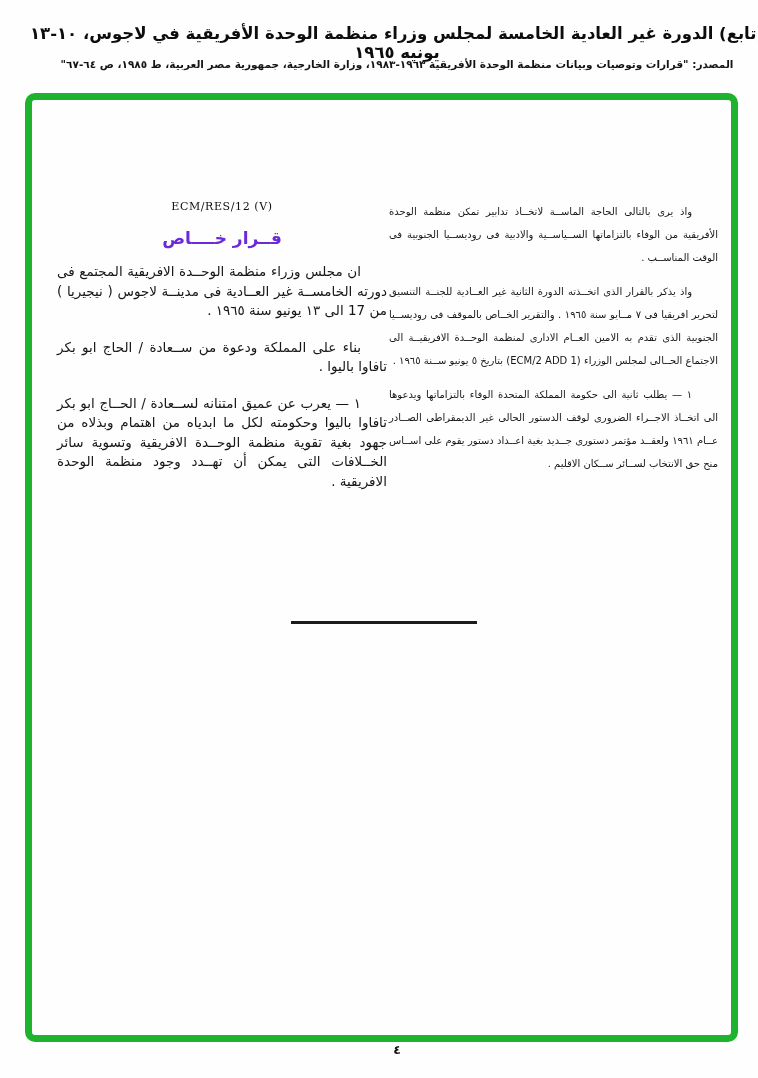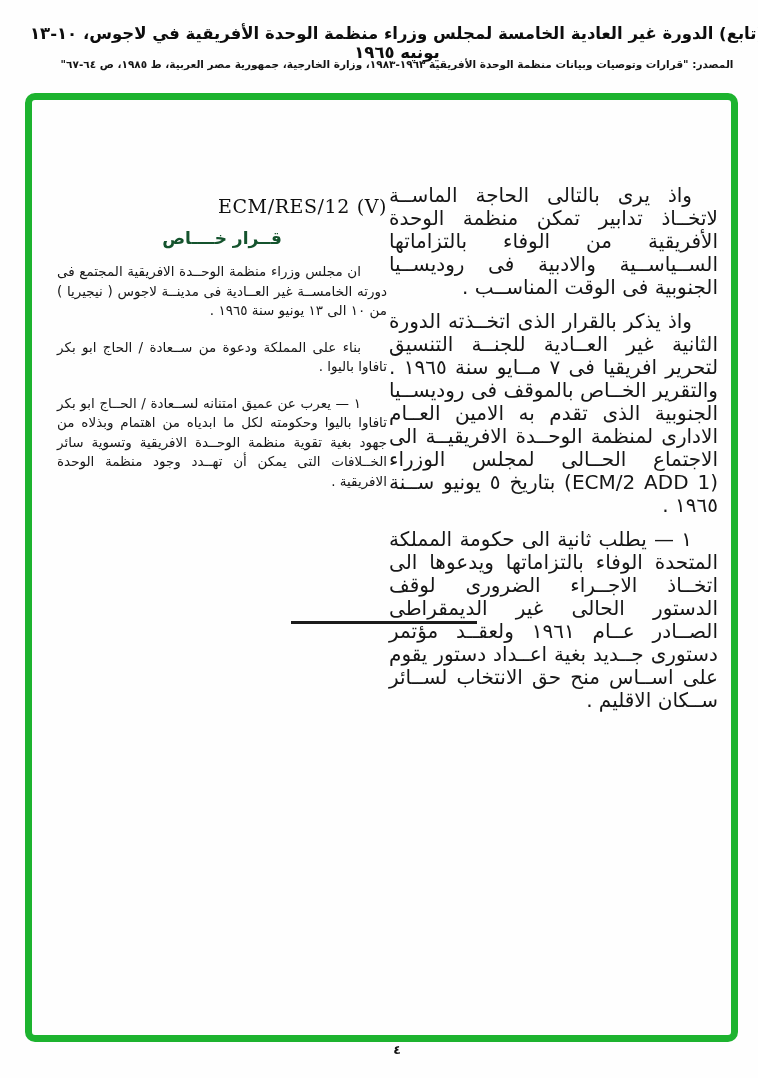--- a/index.html
+++ b/index.html
@@ -24,30 +24,30 @@
   .frame{
     position:absolute;left:25px;top:93px;width:713px;height:949px;
     box-sizing:border-box;border:7px solid #1db32f;border-radius:10px;
     background:transparent;
   }
 
   .col{
     position:absolute;direction:rtl;text-align:justify;color:#161616;
   }
   .left-col{left:57px;top:197px;width:330px;font-size:13.5px;line-height:19.5px;}
-  .right-col{left:389px;top:184px;width:329px;font-size:20px;line-height:23px;}
+  .right-col{left:389px;top:200px;width:329px;font-size:10px;line-height:23px;}
 
   .doc-ref{
-    direction:ltr;text-align:right;
+    direction:ltr;text-align:center;
     font-family:"DejaVu Serif", serif;
-    font-size:19px;letter-spacing:0.6px;color:#0f0f0f;
+    font-size:11px;letter-spacing:0.6px;color:#0f0f0f;
     margin:0 0 12px 0;
   }
   .section-title{
-    text-align:center;font-weight:bold;font-size:17px;color:#14532d;
+    text-align:center;font-weight:bold;font-size:17px;color:#6d28d9;
     margin:0 0 14px 0;
   }
   .col p{margin:0 0 17px 0;text-indent:26px;}
   .right-col p{margin:0 0 11px 0;}
   .col p:last-child{margin-bottom:0;}
 
   .divider{
     position:absolute;left:291px;top:621px;width:186px;height:2.5px;
     background:#1c1c1c;
   }
@@ -70,21 +70,21 @@
 
   <div class="col right-col">
     <p>واذ يرى بالتالى الحاجة الماســة لاتخــاذ تدابير تمكن منظمة الوحدة الأفريقية من الوفاء بالتزاماتها الســياســية والادبية فى روديســيا الجنوبية فى الوقت المناســب .</p>
     <p>واذ يذكر بالقرار الذى اتخــذته الدورة الثانية غير العــادية للجنــة التنسيق لتحرير افريقيا فى ٧ مــايو سنة ١٩٦٥ . والتقرير الخــاص بالموقف فى روديســيا الجنوبية الذى تقدم به الامين العــام الادارى لمنظمة الوحــدة الافريقيــة الى الاجتماع الحــالى لمجلس الوزراء (ECM/2 ADD 1) بتاريخ ٥ يونيو ســنة ١٩٦٥ .</p>
     <p>١ — يطلب ثانية الى حكومة المملكة المتحدة الوفاء بالتزاماتها ويدعوها الى اتخــاذ الاجــراء الضرورى لوقف الدستور الحالى غير الديمقراطى الصــادر عــام ١٩٦١ ولعقــد مؤتمر دستورى جــديد بغية اعــداد دستور يقوم على اســاس منح حق الانتخاب لســائر ســكان الاقليم .</p>
   </div>
 
   <div class="col left-col">
     <div class="doc-ref">ECM/RES/12 (V)</div>
     <div class="section-title">قــرار خــــاص</div>
-    <p>ان مجلس وزراء منظمة الوحــدة الافريقية المجتمع فى دورته الخامســة غير العــادية فى مدينــة لاجوس ( نيجيريا ) من ١٠ الى ١٣ يونيو سنة ١٩٦٥ .</p>
+    <p>ان مجلس وزراء منظمة الوحــدة الافريقية المجتمع فى دورته الخامســة غير العــادية فى مدينــة لاجوس ( نيجيريا ) من 17 الى ١٣ يونيو سنة ١٩٦٥ .</p>
     <p>بناء على المملكة ودعوة من ســعادة / الحاج ابو بكر تافاوا باليوا .</p>
     <p>١ — يعرب عن عميق امتنانه لســعادة / الحــاج ابو بكر تافاوا باليوا وحكومته لكل ما ابدياه من اهتمام وبذلاه من جهود بغية تقوية منظمة الوحــدة الافريقية وتسوية سائر الخــلافات التى يمكن أن تهــدد وجود منظمة الوحدة الافريقية .</p>
   </div>
 
   <div class="divider"></div>
 
   <div class="page-number">٤</div>
 
 </div>
 

